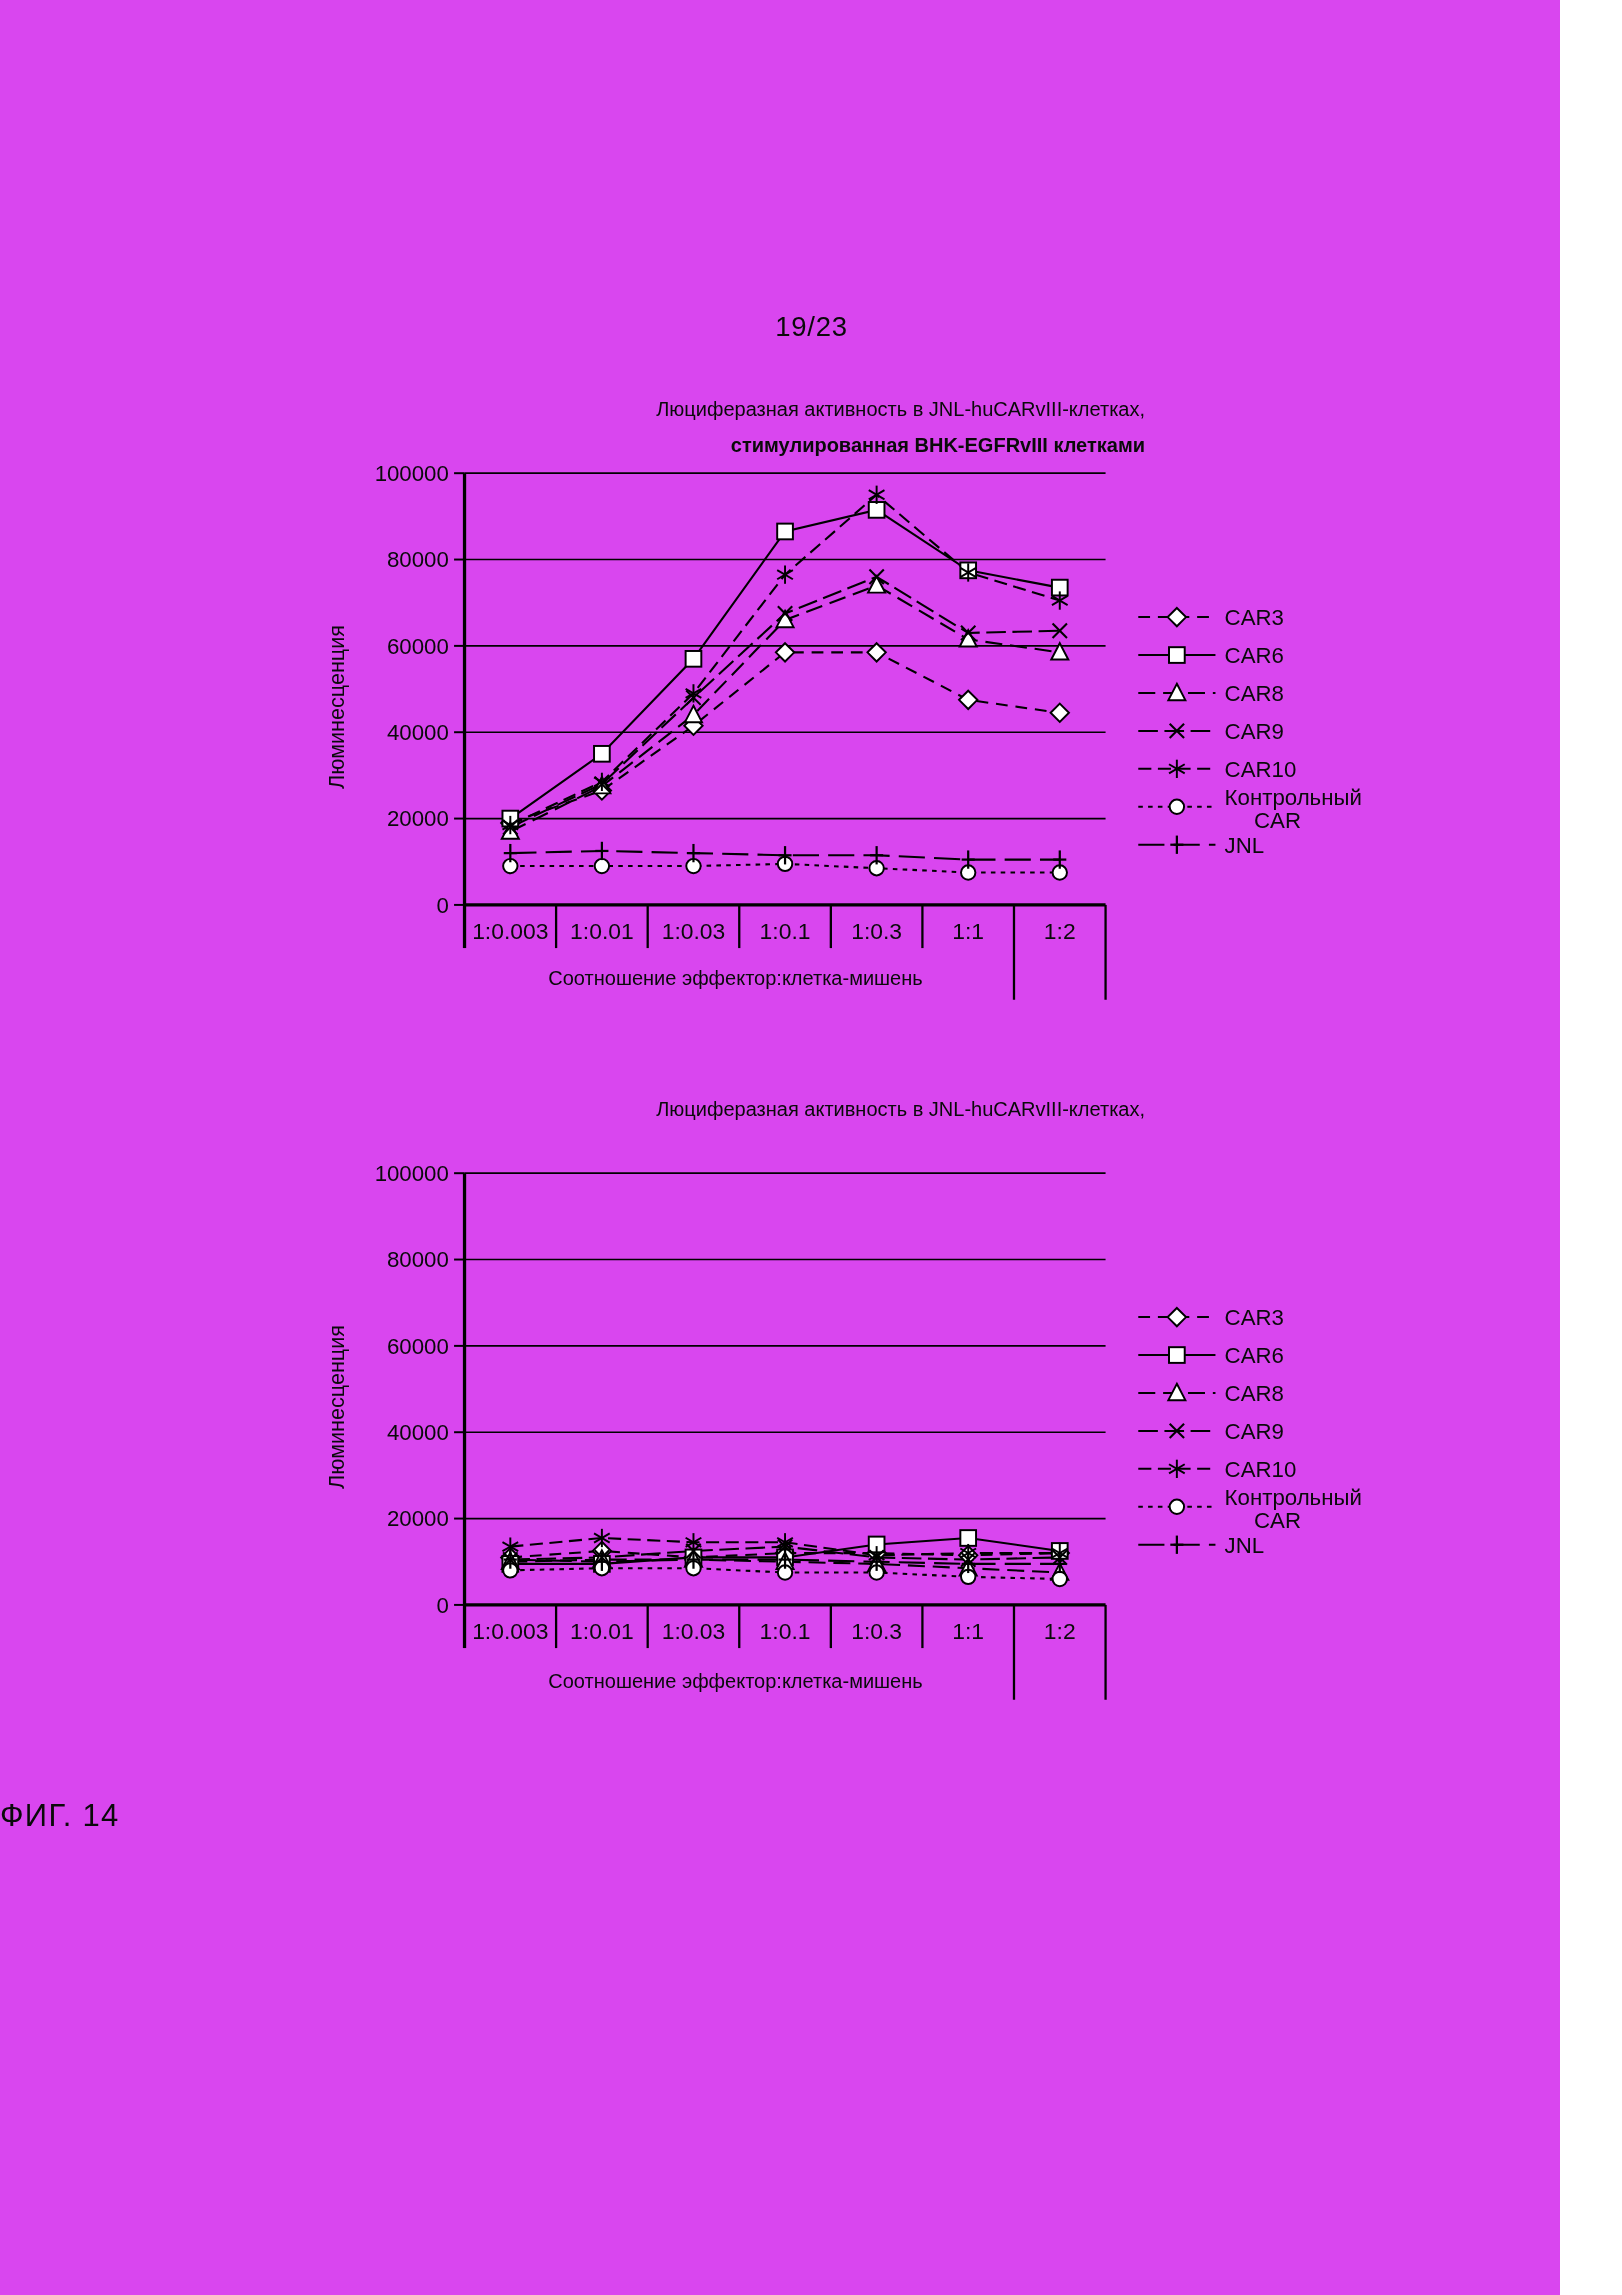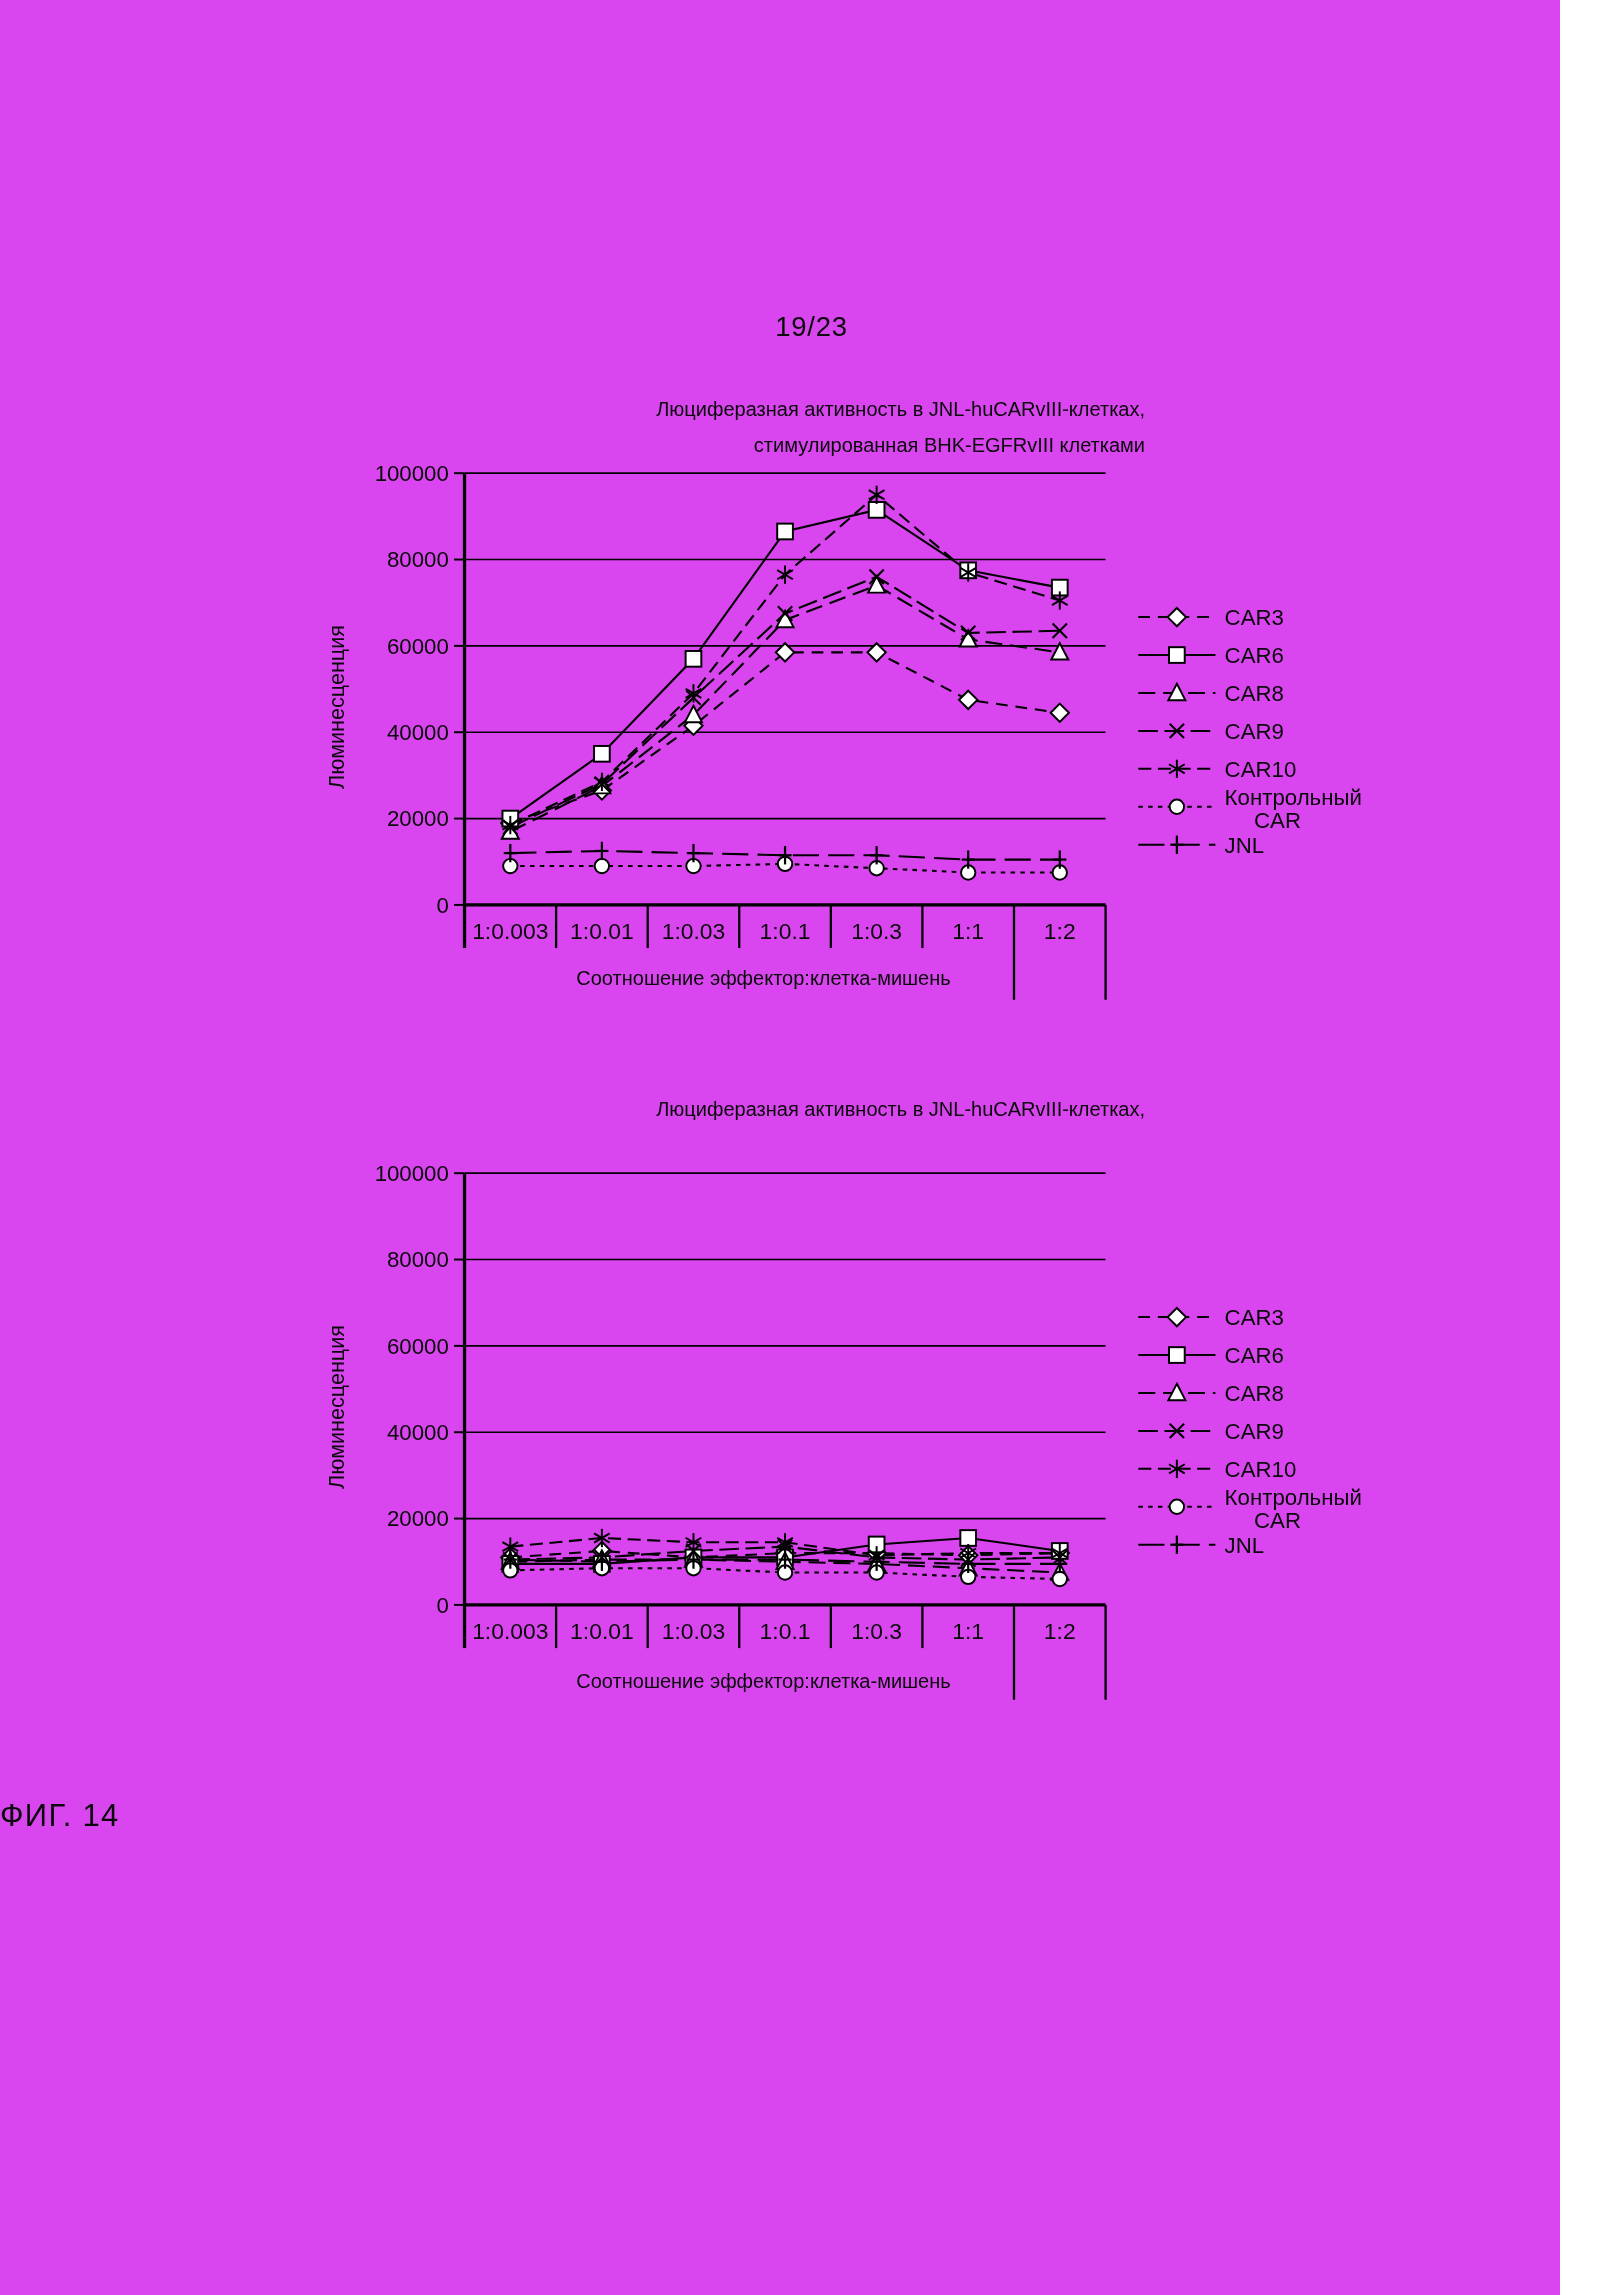--- a/index.html
+++ b/index.html
@@ -12,35 +12,35 @@
     overflow:hidden;
   }
   .page-number{
     position:absolute;top:311px;left:0;width:1623px;
     text-align:center;font-size:27.5px;letter-spacing:0.7px;
   }
   .chart-title{
     position:absolute;left:425px;width:720px;
     text-align:right;font-size:20px;white-space:nowrap;
   }
-  .t1a{top:398px;} .t1b{top:434px;}
+  .t1a{top:398px;} .t1b{top:434px;font-weight:bold;}
   .t2a{top:1098px;} .t2b{top:1134px;}
   .chart-svg{position:absolute;left:301px;}
   .c1{top:458px;} .c2{top:1158px;}
   .ylabel{
     position:absolute;left:322px;width:30px;height:262px;
     display:flex;align-items:center;justify-content:center;
   }
   .yl1{top:576px;} .yl2{top:1276px;}
   .ylabel span{
     writing-mode:vertical-rl;transform:rotate(180deg);
     font-size:21.6px;white-space:nowrap;
   }
   .xtitle{
-    position:absolute;left:456px;width:615px;
+    position:absolute;left:428px;width:615px;
     text-align:center;font-size:20px;white-space:nowrap;
   }
   .x1{top:967px;} .x2{top:1670px;}
   .fig-label{
     position:absolute;top:1798px;left:0;width:1603px;
     font-size:31px;letter-spacing:1.3px;
   }
   svg text{font-family:"Liberation Sans", sans-serif;fill:#0a0a0a;}
 </style>
 </head>

